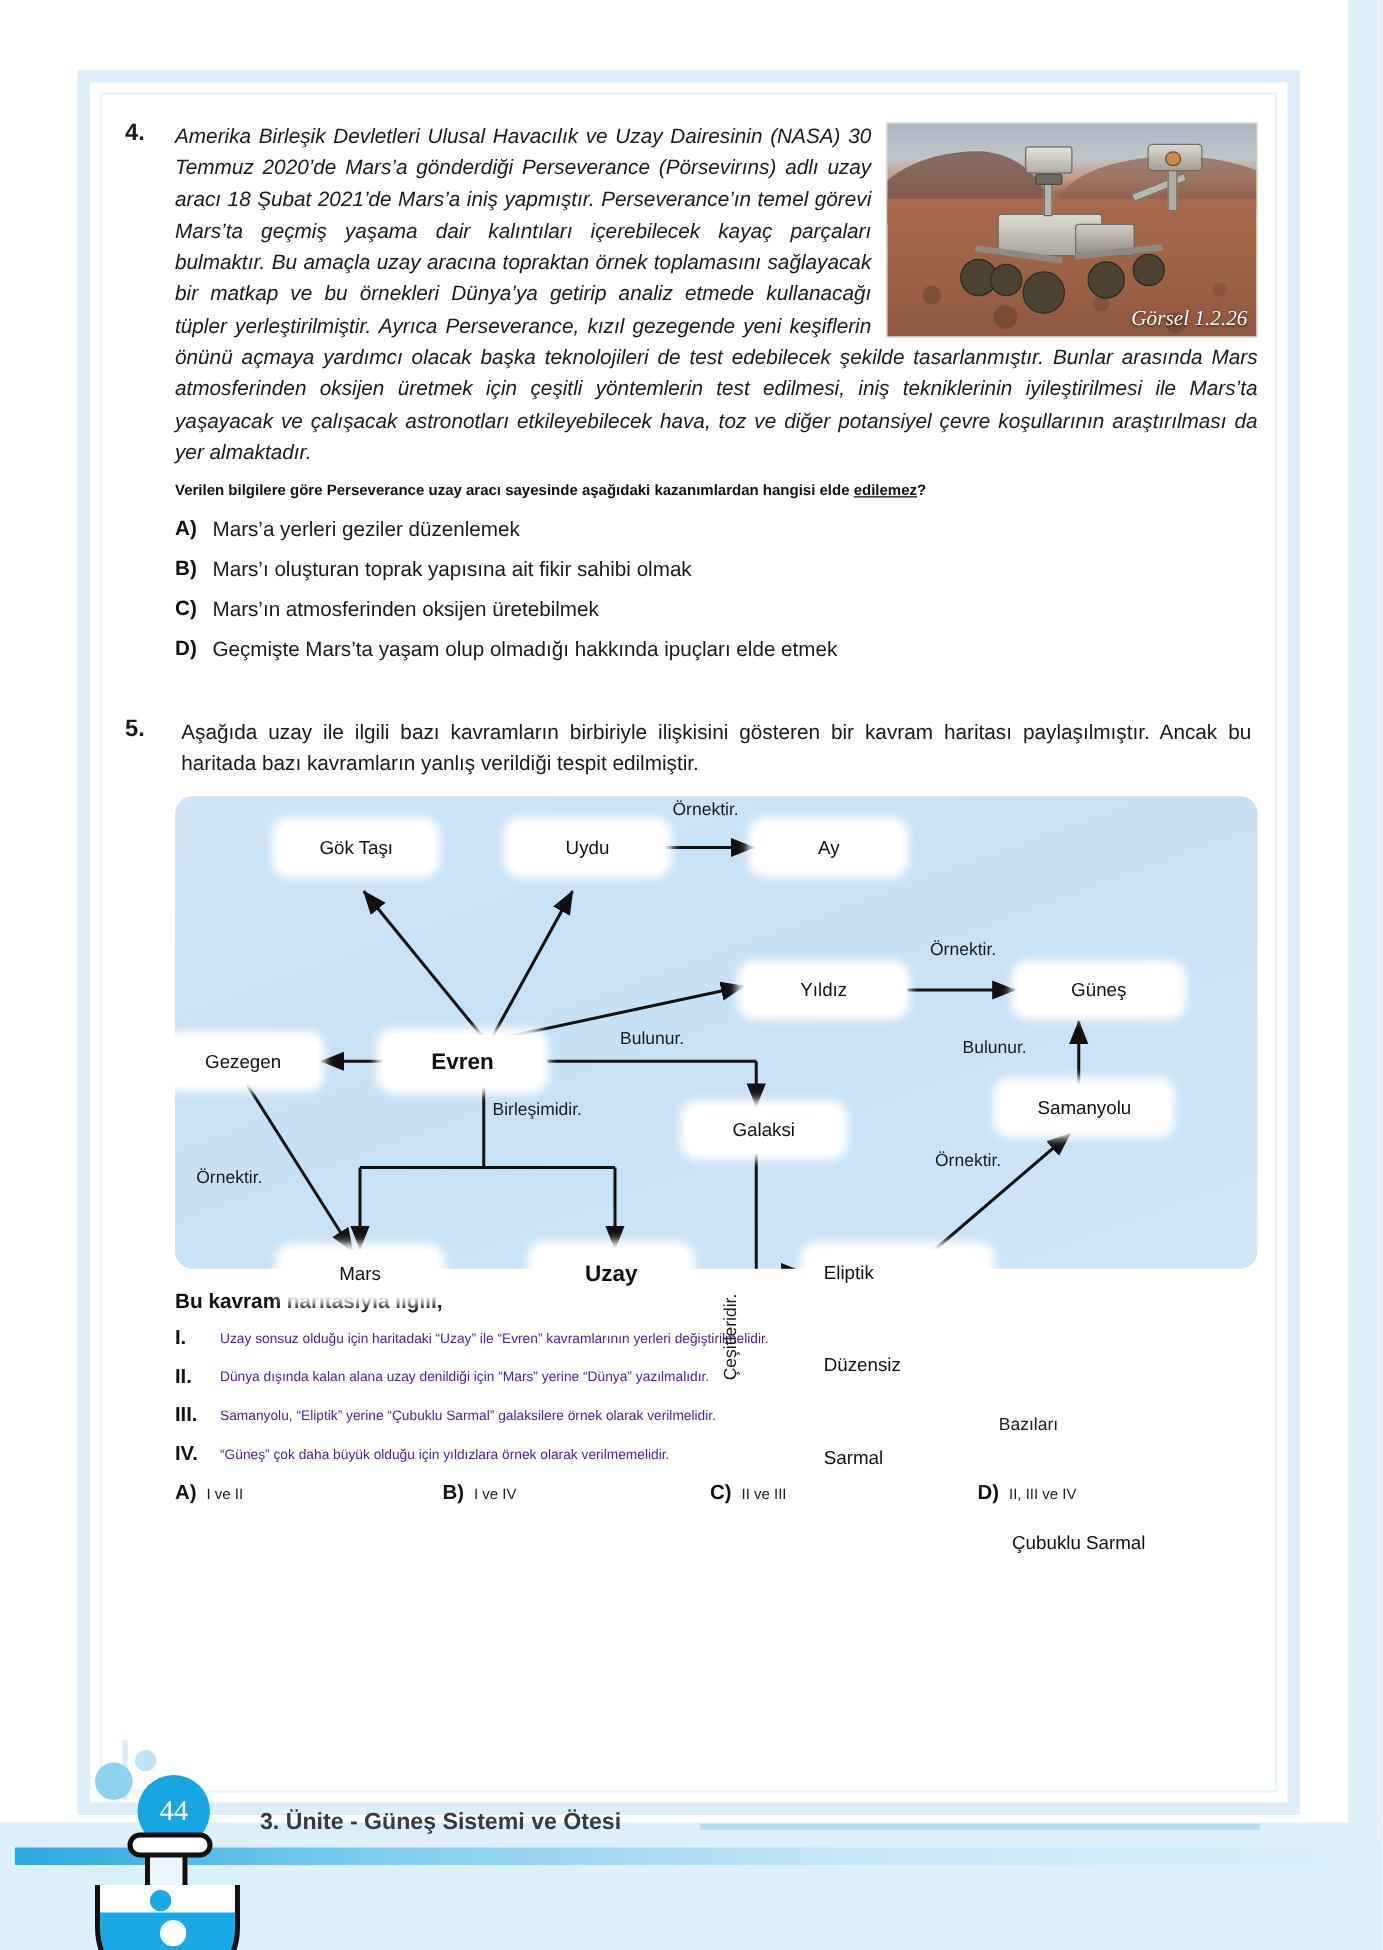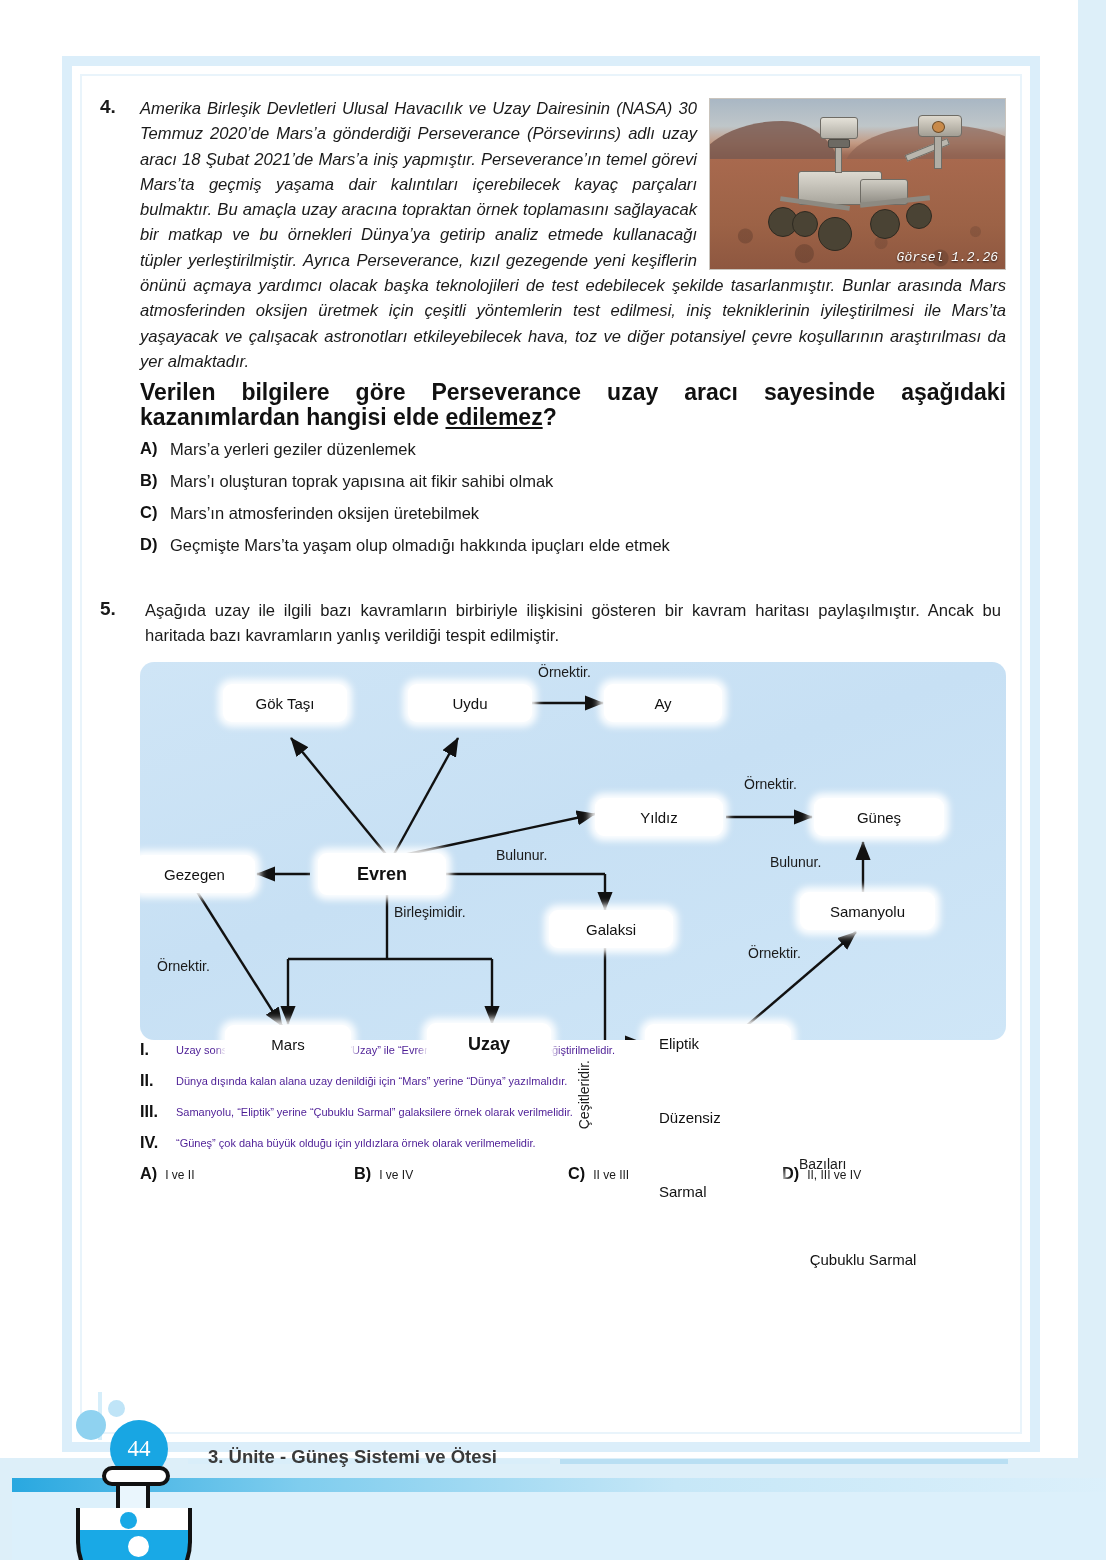--- a/index.html
+++ b/index.html
@@ -99,27 +99,27 @@
   .w1{left:58px;top:108px;width:30px;height:30px;}
   .w2{left:82px;top:112px;width:26px;height:26px;}
   .w3{left:108px;top:118px;width:34px;height:34px;}
   .w4{left:160px;top:110px;width:30px;height:30px;}
   .w5{left:196px;top:104px;width:26px;height:26px;}
   .rv-link{position:absolute;background:#8d8a82;height:5px;}
   .l1{left:70px;top:102px;width:70px;transform:rotate(8deg);}
   .l2{left:150px;top:100px;width:70px;transform:rotate(-6deg);}
   .photo-caption{
     position:absolute;right:7px;bottom:4px;
-    font-style:italic;font-size:13px;color:#ffffff;
+    font-style:italic;font-size:17px;color:#ffffff;
     text-shadow:0 1px 2px rgba(0,0,0,.75);
-    font-family:Liberation Mono, monospace;
+    font-family:Liberation Serif, serif;
   }
 
   .prompt-bold{
-    font-weight:bold;font-size:23px;line-height:25px;color:#111;
+    font-weight:bold;font-size:12px;line-height:25px;color:#111;
     text-align:justify;margin:6px 0 0 0;
   }
   .prompt-bold .u{text-decoration:underline;}
 
   .opt-list{margin:9px 0 0 0;padding:0;list-style:none;}
   .opt-row{display:flex;align-items:flex-start;margin-bottom:11px;}
   .opt-key{font-weight:bold;font-size:16.5px;width:30px;flex:0 0 30px;color:#111;}
   .opt-txt{font-size:16.5px;color:#1a1a1a;line-height:21px;}
 
   .q5-intro{font-size:16.6px;line-height:25px;color:#1a1a1a;text-align:justify;margin:5px;}
@@ -324,41 +324,42 @@
               <path d="M716,529 L716,578"></path>
             </g>
           </svg>
 
           <div class="node" style="left:83px;  top:22px;  width:124px;height:38px;">Gök Taşı</div>
           <div class="node" style="left:268px; top:22px;  width:124px;height:38px;">Uydu</div>
           <div class="node" style="left:464px; top:22px;  width:118px;height:38px;">Ay</div>
           <div class="node" style="left:455px; top:136px; width:128px;height:38px;">Yıldız</div>
           <div class="node" style="left:674px; top:136px; width:130px;height:38px;">Güneş</div>
           <div class="node" style="left:-6px;  top:193px; width:121px;height:38px;">Gezegen</div>
-          <div class="node bold" style="left:178px; top:191px; width:128px;height:42px;">Evren</div>
+          <div class="node bold" style="left:166px; top:191px; width:128px;height:42px;">Evren</div>
           <div class="node" style="left:409px; top:248px; width:124px;height:38px;">Galaksi</div>
           <div class="node" style="left:660px; top:230px; width:135px;height:38px;">Samanyolu</div>
           <div class="node" style="left:85px;  top:363px; width:126px;height:38px;">Mars</div>
           <div class="node bold" style="left:287px; top:361px; width:124px;height:42px;">Uzay</div>
           <div class="node" style="left:505px; top:362px; width:146px;height:38px;justify-content:flex-start;padding-left:14px;box-sizing:border-box;">Eliptik</div>
           <div class="node" style="left:505px; top:436px; width:126px;height:38px;justify-content:flex-start;padding-left:14px;box-sizing:border-box;">Düzensiz</div>
           <div class="node" style="left:505px; top:510px; width:136px;height:38px;justify-content:flex-start;padding-left:14px;box-sizing:border-box;">Sarmal</div>
           <div class="node" style="left:646px; top:578px; width:154px;height:38px;">Çubuklu Sarmal</div>
 
           <div class="edge-label" style="left:398px;top:2px;">Örnektir.</div>
           <div class="edge-label" style="left:604px;top:114px;">Örnektir.</div>
           <div class="edge-label" style="left:356px;top:185px;">Bulunur.</div>
           <div class="edge-label" style="left:630px;top:192px;">Bulunur.</div>
           <div class="edge-label" style="left:254px;top:242px;">Birleşimidir.</div>
           <div class="edge-label" style="left:17px; top:296px;">Örnektir.</div>
           <div class="edge-label" style="left:608px;top:283px;">Örnektir.</div>
           <div class="edge-label vert" style="left:436px;top:398px;">Çeşitleridir.</div>
           <div class="edge-label" style="left:659px;top:494px;">Bazıları</div>
         </div>
 
+        <div class="stmt-head">Bu kavram haritasıyla ilgili,</div>
 
         <div class="stmt-row">
           <span class="stmt-key">I.</span>
           <span class="stmt-txt">Uzay sonsuz olduğu için haritadaki “Uzay” ile “Evren” kavramlarının yerleri değiştirilmelidir.</span>
         </div>
         <div class="stmt-row">
           <span class="stmt-key">II.</span>
           <span class="stmt-txt">Dünya dışında kalan alana uzay denildiği için “Mars” yerine “Dünya” yazılmalıdır.</span>
         </div>
         <div class="stmt-row">

